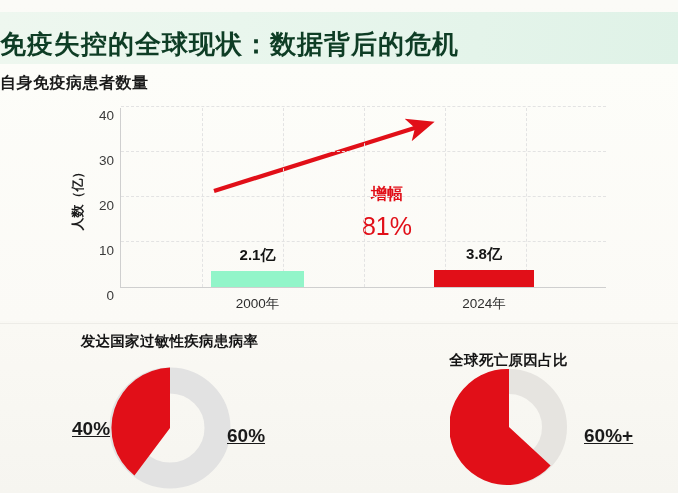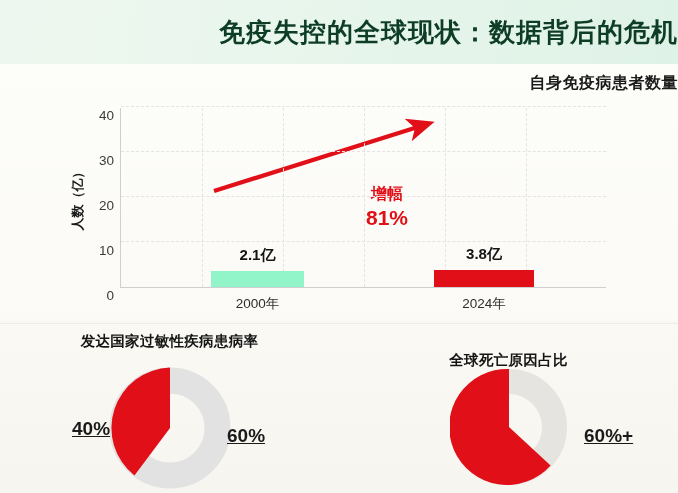--- a/index.html
+++ b/index.html
@@ -10,42 +10,42 @@
     overflow: hidden;
   }
   #slide {
     position: relative;
     width: 678px; height: 493px;
     background: linear-gradient(180deg, #fbfbf7 0%, #faf9f4 55%, #f7f6f1 100%);
   }
 
   
   #header {
-    position: absolute; left: 0; top: 0;
+    position: absolute; left: 0; top: 12px;
     width: 678px; height: 64px;
     background: linear-gradient(100deg, #eef7ef 0%, #e9f6ed 35%, #e4f4ea 70%, #dff2e7 100%);
-    display: flex; align-items: center; justify-content: flex-end;
+    display: flex; align-items: center; justify-content: flex-start;
   }
   #header-title {
     font-size: 26px;
     font-weight: bold;
     color: #0e3d25;
     letter-spacing: 1px;
     white-space: nowrap;
   }
 
   
   #bar-section {
     position: absolute; left: 0; top: 64px;
     width: 678px; height: 257px;
     background: linear-gradient(180deg,#fdfdf9 0%, #fbfaf6 100%);
   }
   #bar-title {
     position: absolute; left: 0; top: 9px; width: 678px;
-    text-align: right;
+    text-align: left;
     font-size: 16px; font-weight: bold; color: #1b1b1b;
     letter-spacing: .5px;
   }
   #plot-wrap {
     position: absolute; left: 86px; top: 44px;
     width: 520px; height: 180px;
   }
   #plot-area {
     position: absolute; left: 34px; top: 0;
     width: 486px; height: 180px;
@@ -96,21 +96,21 @@
     pointer-events: none;
   }
   #growth-label {
     position: absolute;
     left: 206px; top: 78px;
     width: 120px; text-align: center;
     color: #E10F18;
     line-height: 1.05;
   }
   #growth-label .g-word { font-size: 16px; font-weight: bold; display:block; }
-  #growth-label .g-pct  { font-size: 21px; font-weight: bold; display:block; margin-top:4px; }
+  #growth-label .g-pct  { font-size: 25px; font-weight: normal; display:block; margin-top:10px; }
 
   
   #divider {
     position: absolute; left: 0; top: 323px; width: 678px;
     border-top: 1px solid #edece7;
   }
 
   
   #donuts {
     position: absolute; left: 0; top: 324px;

